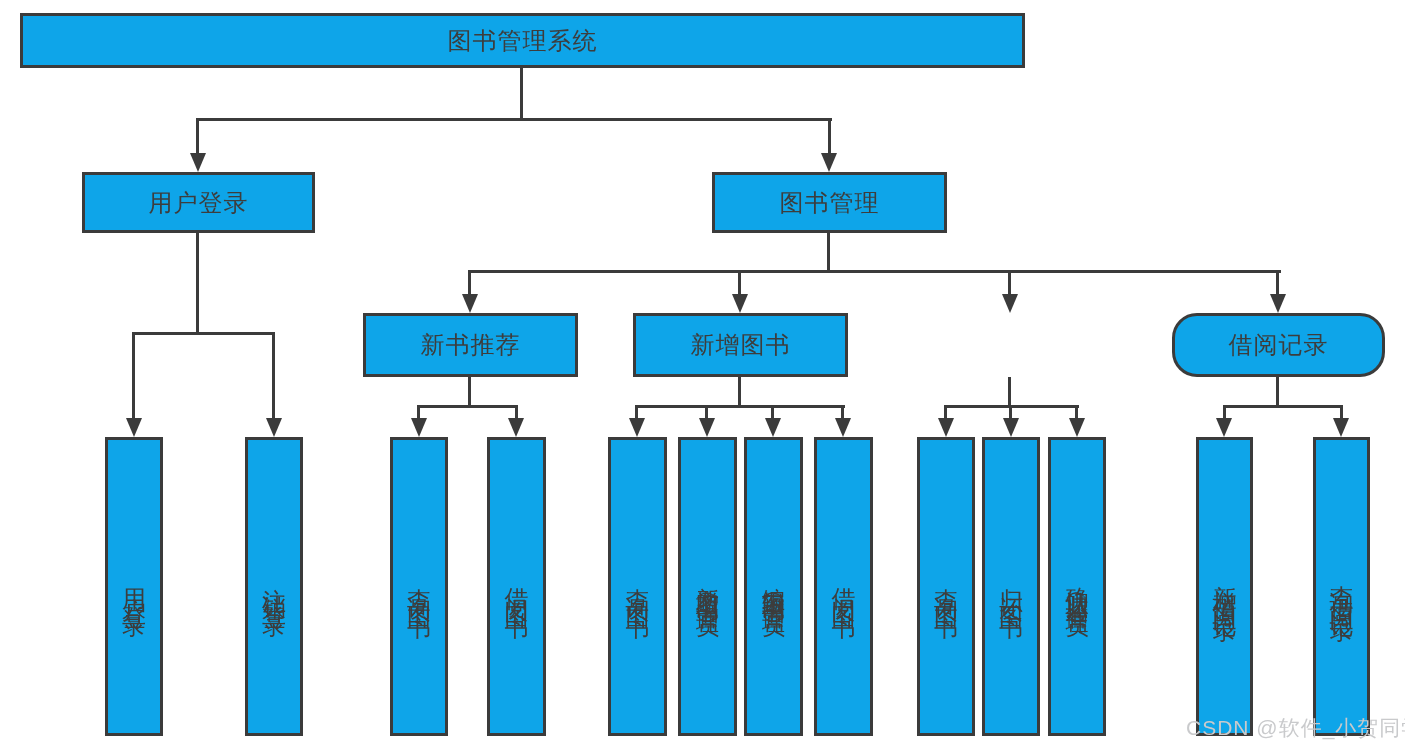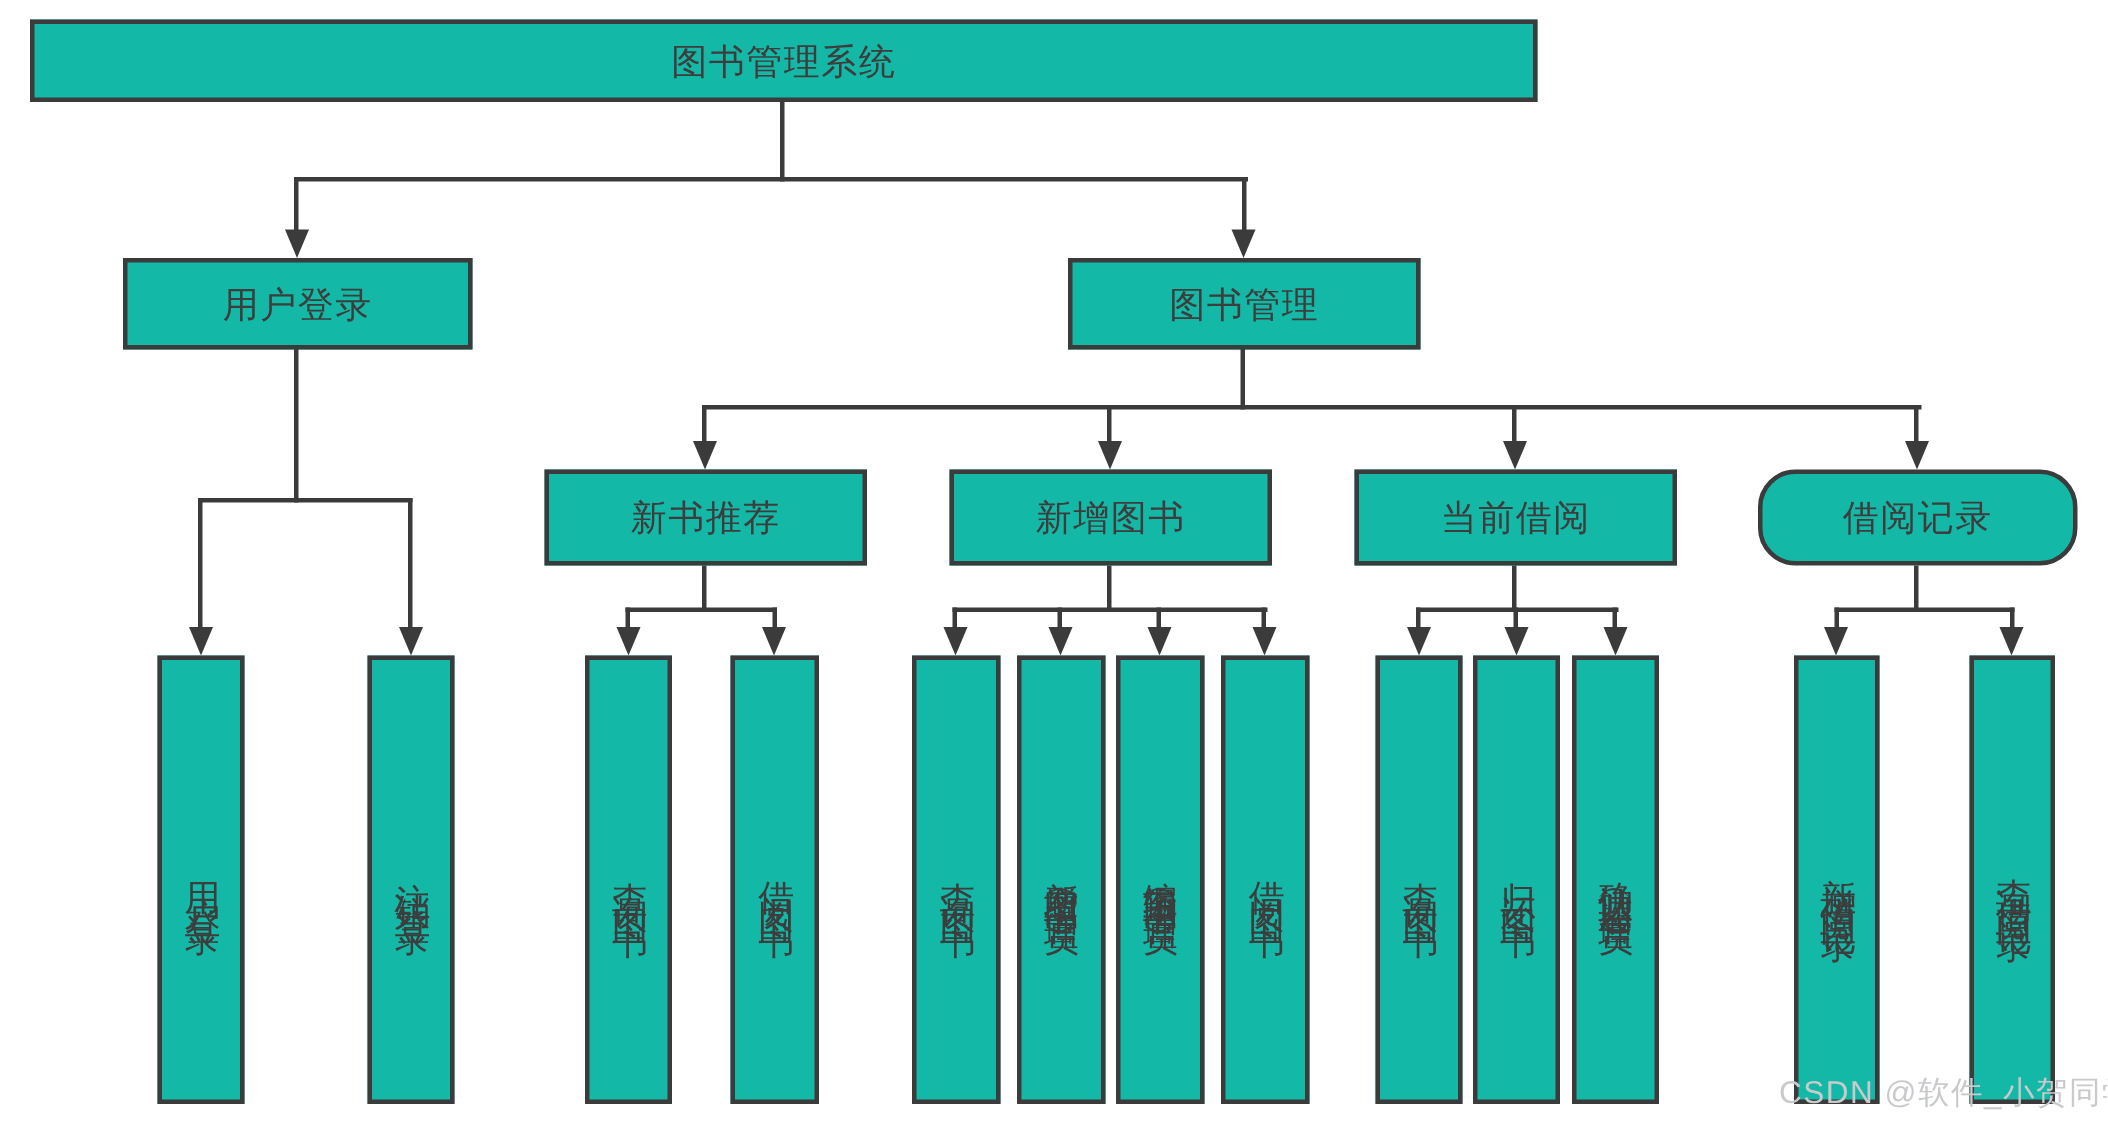--- a/index.html
+++ b/index.html
@@ -2,21 +2,21 @@
 <html><head>
 <meta charset="utf-8">
 <style>
   * { margin:0; padding:0; box-sizing:border-box; }
   html,body { background:#ffffff; }
   .stage {
     position:relative; width:1405px; height:747px; background:#ffffff;
     font-family:"Liberation Sans", sans-serif; overflow:hidden; color:#3d3d3d;
   }
   .box {
-    position:absolute; background:#14b8a6; border:3px solid #3b3b3b;
+    position:absolute; background:#0ea5e9; border:3px solid #3b3b3b;
     display:flex; align-items:center; justify-content:center;
   }
   .hlabel { font-size:24px; letter-spacing:1px; color:#3d3d3d; white-space:nowrap; }
   .vtext {
     writing-mode:vertical-rl; text-orientation:mixed; line-height:1;
     font-size:24px; color:#3d3d3d;
   }
   .ls8 { letter-spacing:9px; }
   .ls6 { letter-spacing:7px; }
   .ls5 { font-size:23px; letter-spacing:4px; }
@@ -70,23 +70,20 @@
   <div class="line" style="left:1008px; top:270px; width:3px; height:24px;"></div>
   <div class="arrow" style="left:1002px; top:294px;"></div>
   <div class="line" style="left:1276px; top:270px; width:3px; height:24px;"></div>
   <div class="arrow" style="left:1270px; top:294px;"></div>
 
   <div class="box" style="left:363px; top:313px; width:215px; height:64px;">
     <span class="hlabel">新书推荐</span>
   </div>
   <div class="box" style="left:633px; top:313px; width:215px; height:64px;">
     <span class="hlabel">新增图书</span>
-  </div>
-  <div class="box" style="left:903px; top:313px; width:215px; height:64px;">
-    <span class="hlabel">当前借阅</span>
   </div>
   <div class="box" style="left:1172px; top:313px; width:213px; height:64px;border-radius:25px;">
     <span class="hlabel">借阅记录</span>
   </div>
 
   <div class="line" style="left:468px; top:377px; width:3px; height:31px;"></div>
   <div class="line" style="left:417px; top:405px; width:101px; height:3px;"></div>
   <div class="line" style="left:417px; top:405px; width:3px; height:13px;"></div>
   <div class="arrow" style="left:411px; top:418px;"></div>
   <div class="line" style="left:515px; top:405px; width:3px; height:13px;"></div>

